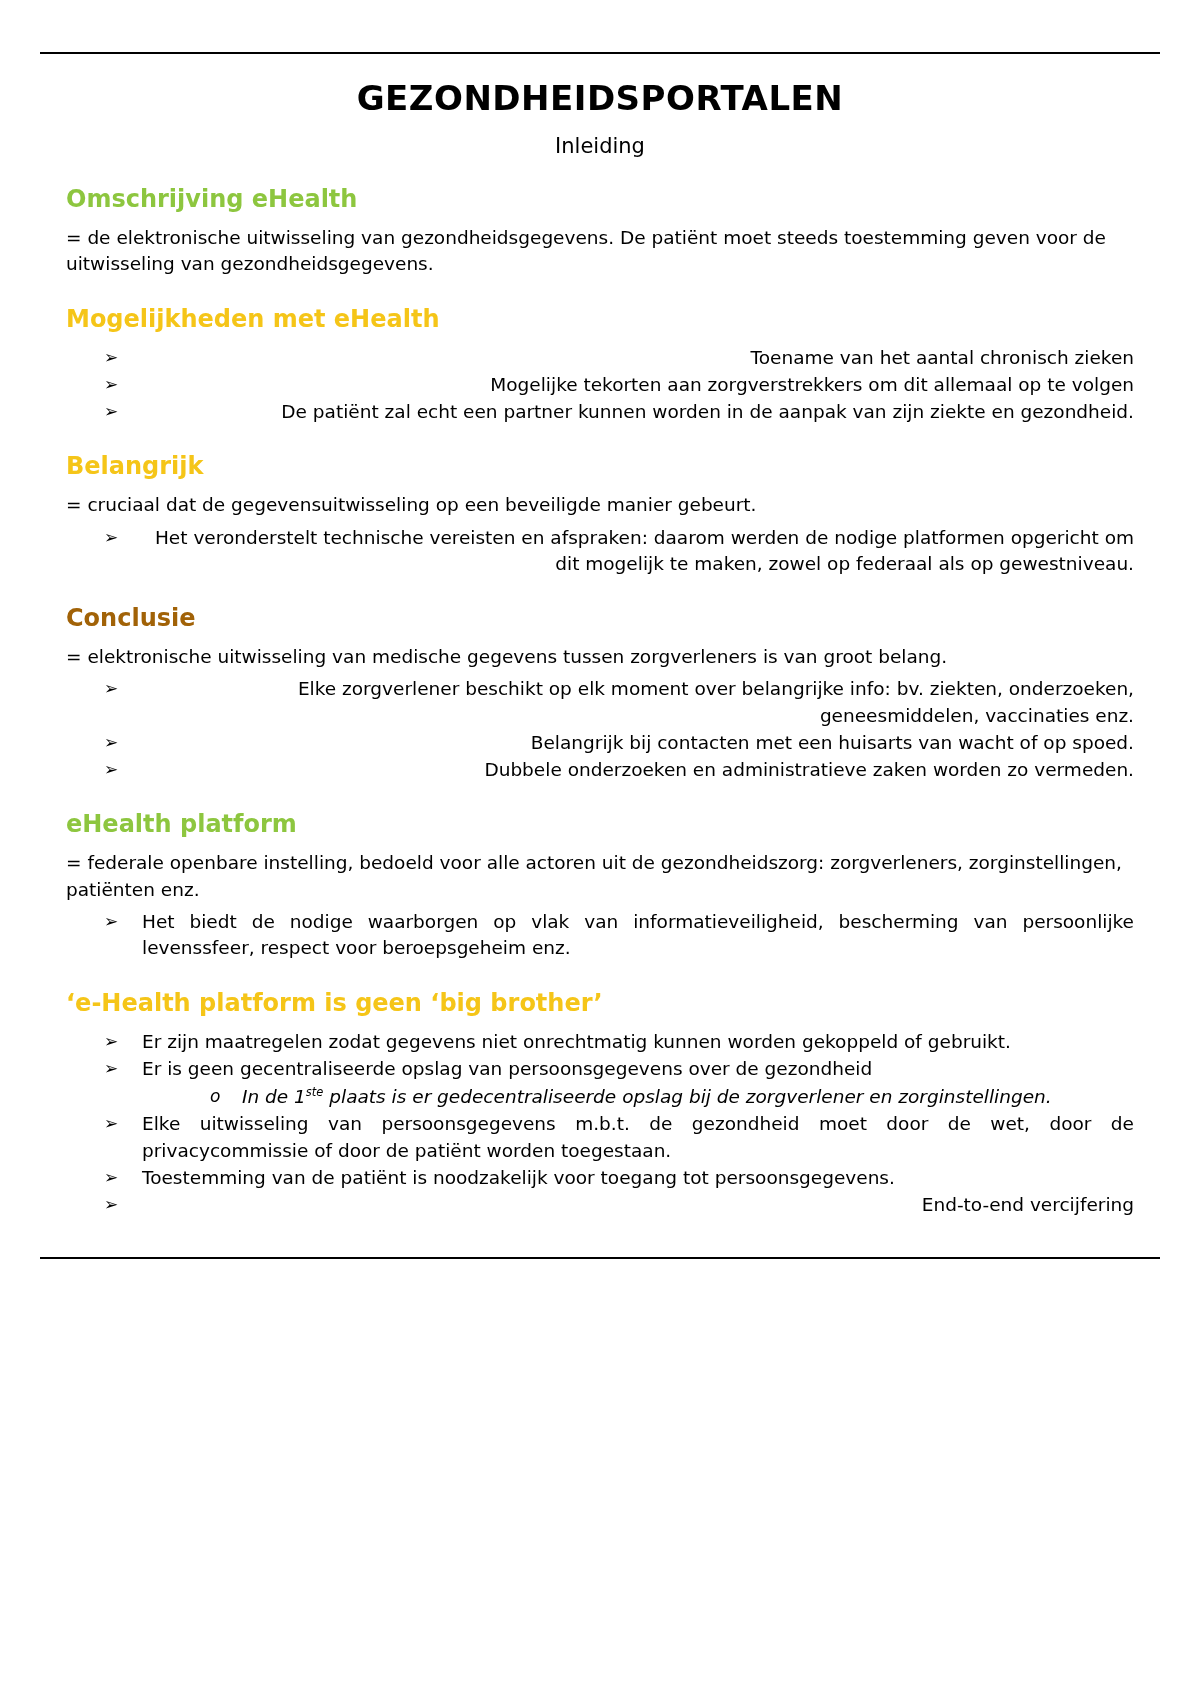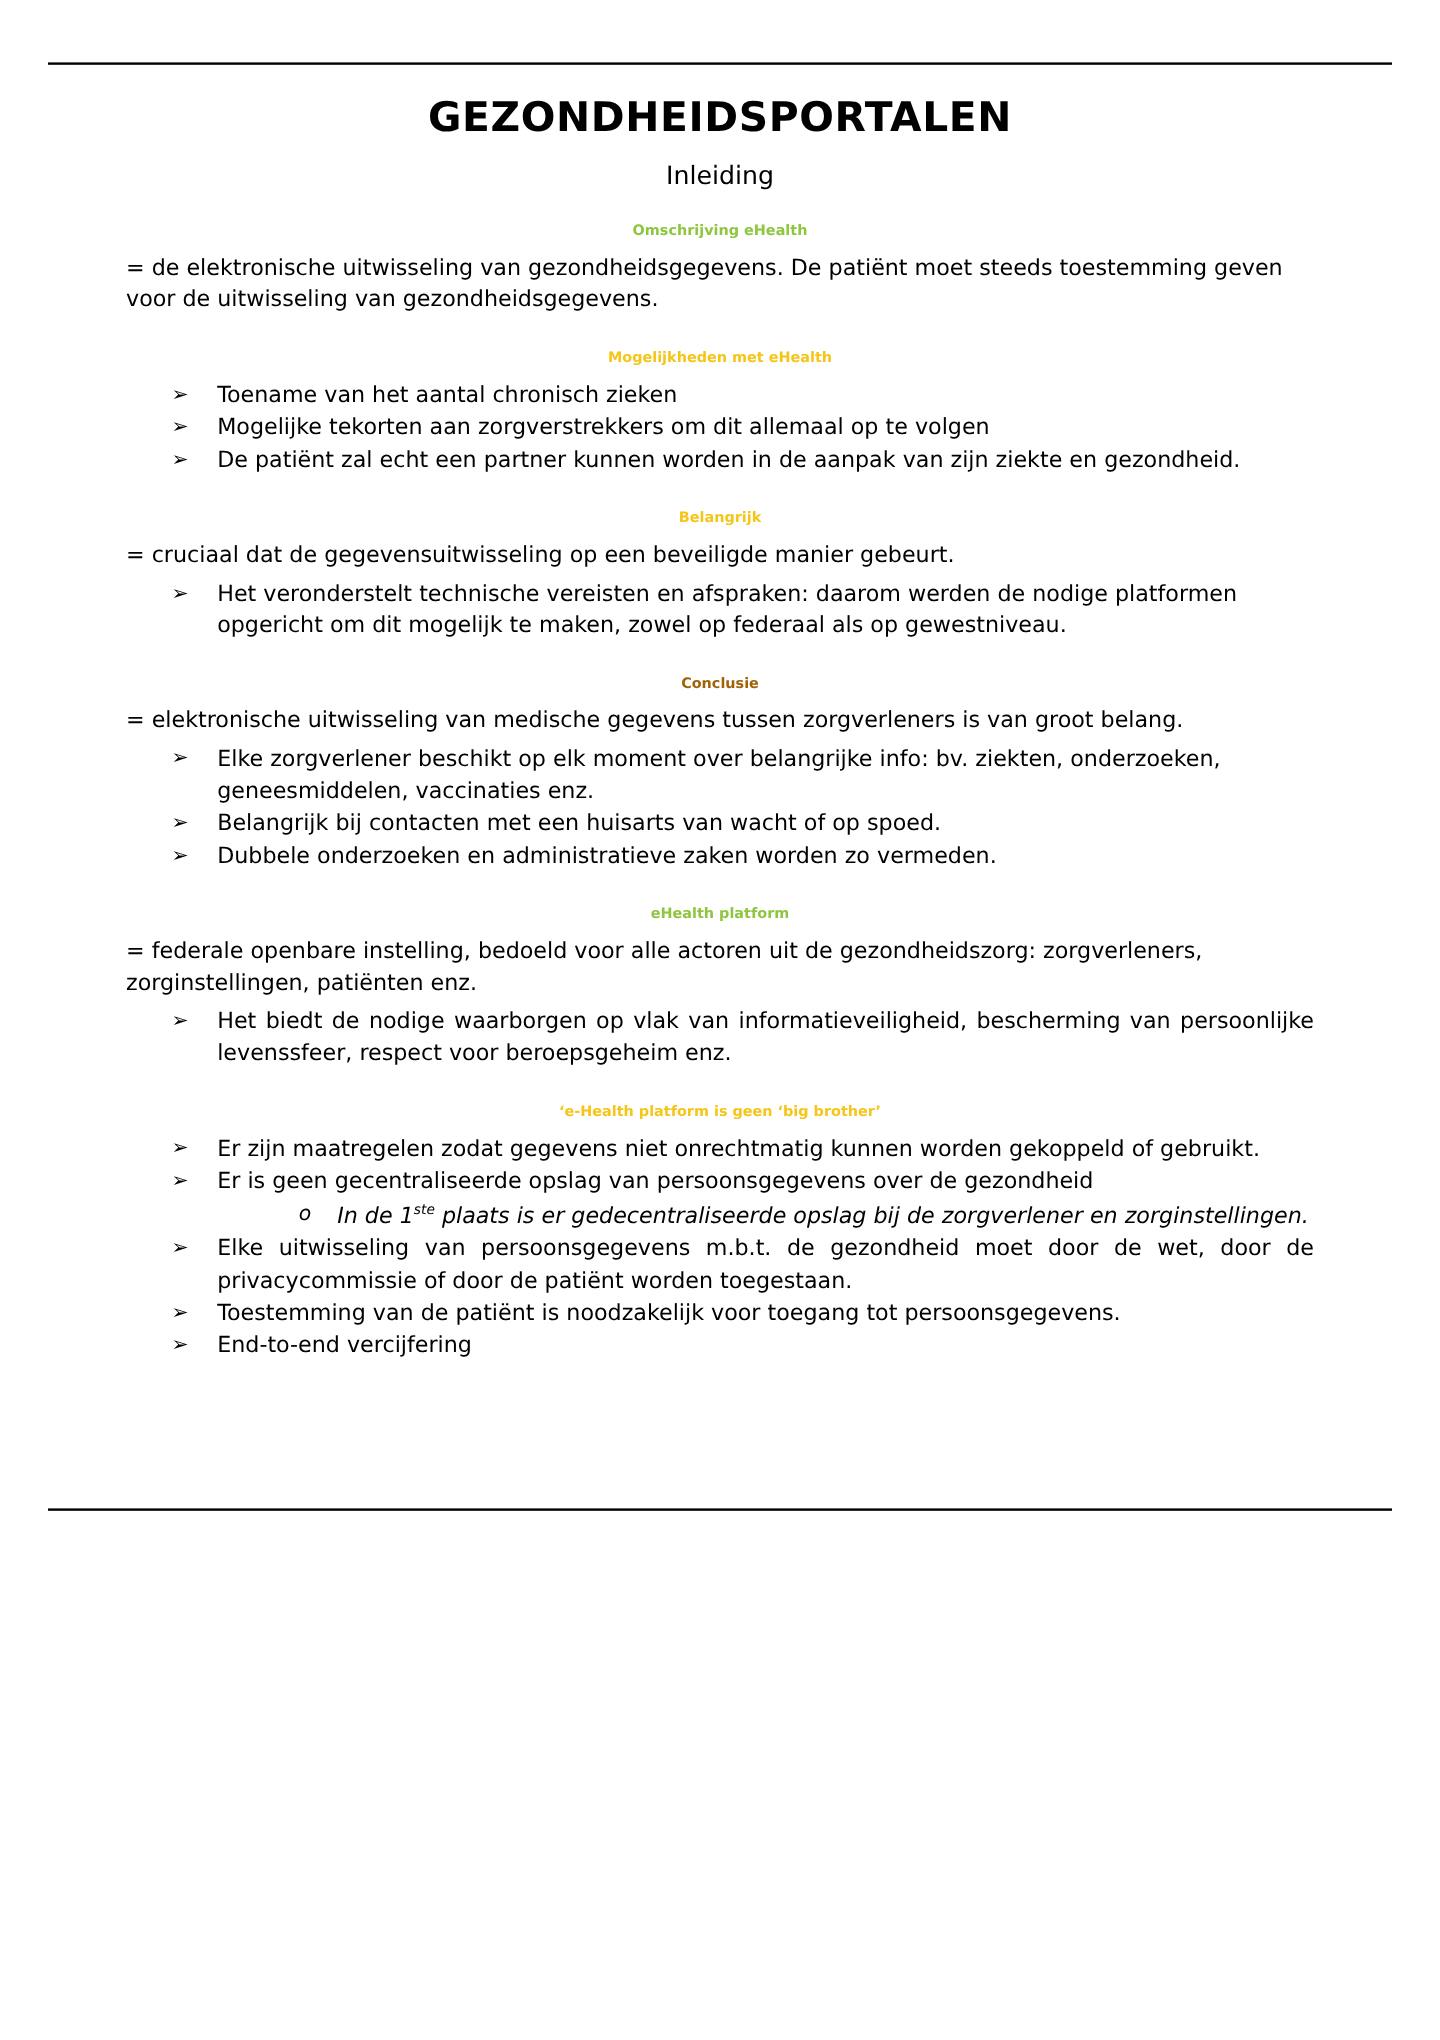--- a/index.html
+++ b/index.html
@@ -11,21 +11,21 @@
     height: 1700px;
     background: #ffffff;
     font-family: "DejaVu Sans", sans-serif;
     color: #000000;
   }
   .page {
     position: relative;
     width: 1200px;
     height: 1304px;
     box-sizing: border-box;
-    padding: 0 105px;
+    padding: 0 66px;
   }
   .rule {
     position: absolute;
     left: 40px;
     right: 40px;
     height: 0;
     border-top: 2px solid #000;
   }
   .rule-top { top: 52px; }
   .rule-bottom { bottom: 45px; }
@@ -39,24 +39,23 @@
     padding-top: 78px;
   }
   .doc-subtitle {
     text-align: center;
     font-size: 21px;
     margin: 16px 0 0 0;
     font-weight: normal;
   }
 
   h2.head {
-    font-size: 12px;
+    font-size: 24px;
     font-weight: bold;
     margin: 27px 0 12px 0;
-    text-align: center;
   }
   h2.green { color: #8dc63f; }
   h2.yellow { color: #f5c518; }
   h2.red { color: #a16207; }
 
   p.para {
     font-size: 18.5px;
     line-height: 1.42;
     margin: 0 0 6px 0;
   }
@@ -65,20 +64,21 @@
     list-style: none;
     margin: 4px 0 6px 0;
     padding: 0 0 0 38px;
   }
   ul.bullets > li {
     position: relative;
     font-size: 18.5px;
     line-height: 1.42;
     padding-left: 38px;
     margin-bottom: 1px;
+    text-align: right;
   }
   ul.bullets > li::before {
     content: "\27A2";
     position: absolute;
     left: 0;
     top: 0;
     font-size: 17px;
     color: #000;
   }
   ul.bullets > li.justify {

